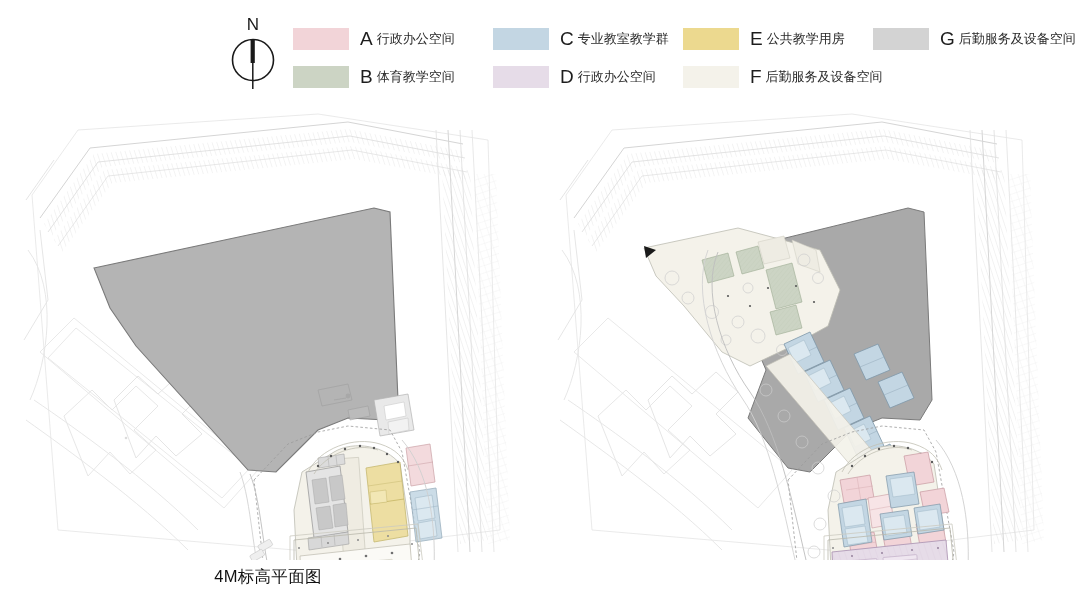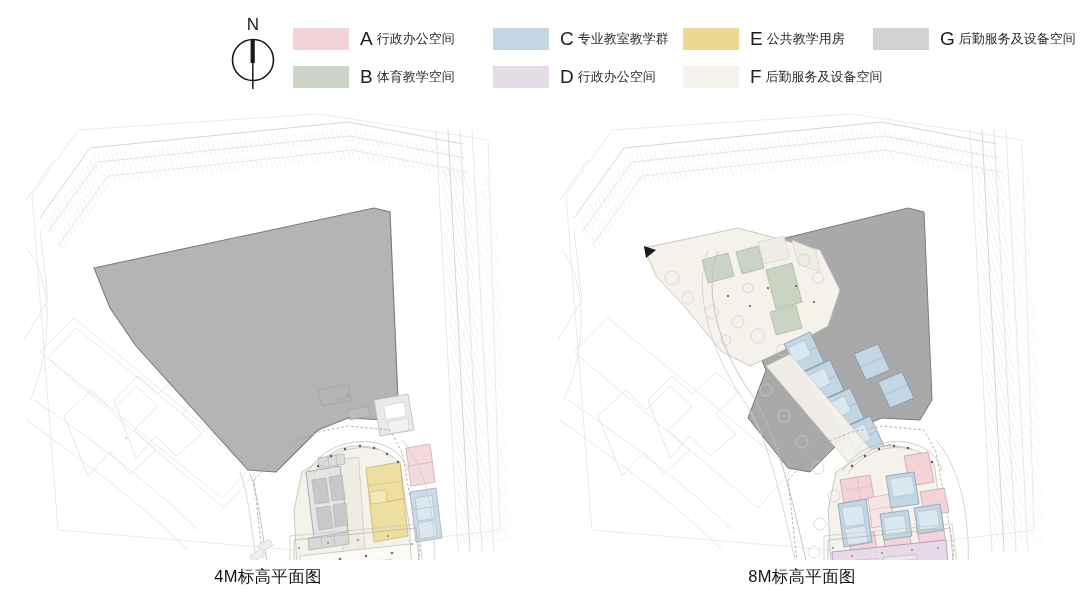--- a/index.html
+++ b/index.html
@@ -679,15 +679,14 @@
         <circle cx="276" cy="508" r="6"></circle>
       </g>
 
       <path d="M92,146 L104,150 L94,158 Z" fill="#1a1a1a"></path>
       <path d="M256,474 L262,478 L256,482 Z" fill="#555555"></path>
       </g>
     </svg>
   </div>
 
   <div class="caption" id="caption-left">4M标高平面图</div>
-  <div class="caption" id="caption-right">8M标高平面图</div>
 
 </div>
 
 </body></html>

